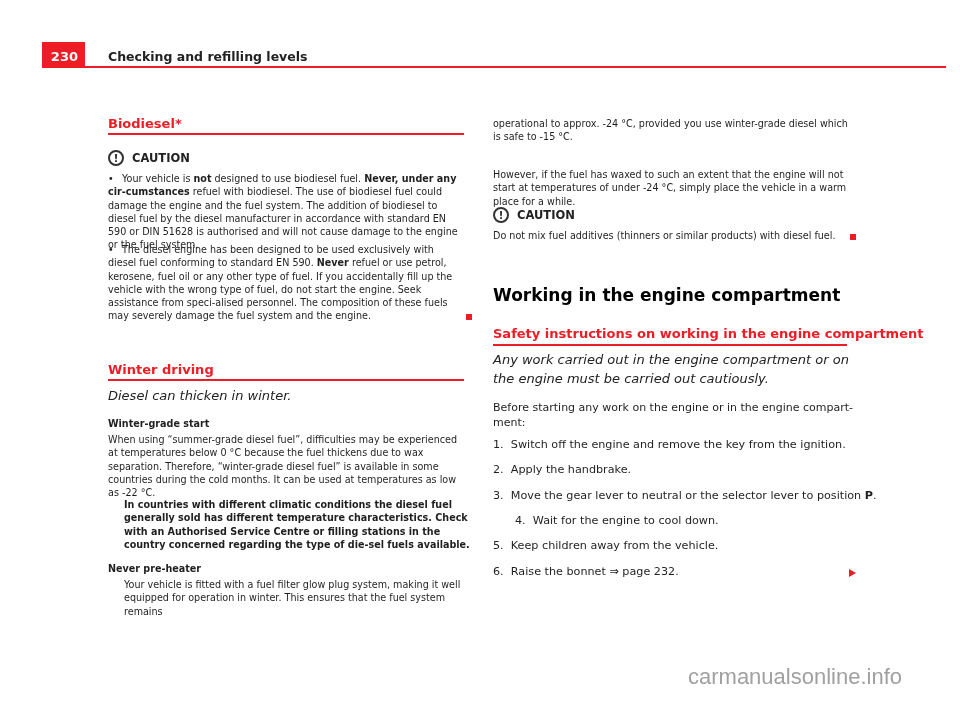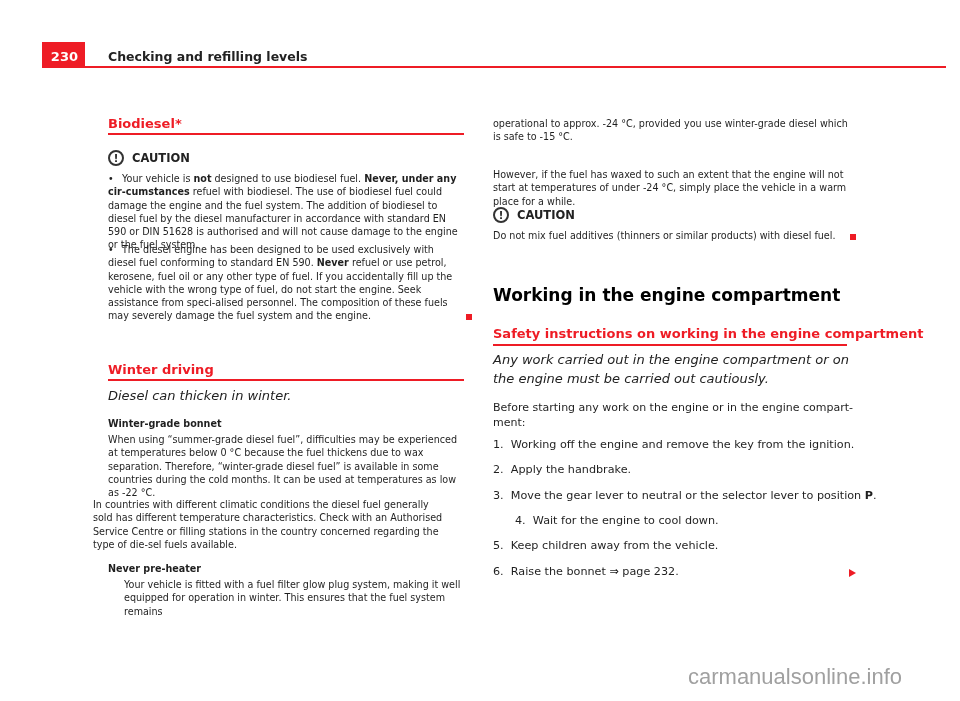--- a/index.html
+++ b/index.html
@@ -48,23 +48,23 @@
 <div class="para" style="left:108px;top:243px;width:356px;">
   <span class="bullet">•</span><span>The diesel engine has been designed to be used exclusively with diesel fuel conforming to standard EN 590. </span><b>Never</b><span> refuel or use petrol, kerosene, fuel oil or any other type of fuel. If you accidentally fill up the vehicle with the wrong type of fuel, do not start the engine. Seek assistance from speci-alised personnel. The composition of these fuels may severely damage the fuel system and the engine.</span>
 </div>
 <div class="end-sq" style="left:466px;top:314px;"></div>
 
 <div class="sec-h" style="left:108px;top:362px;">Winter driving</div>
 <div class="sec-rule" style="left:108px;top:379px;width:356px;"></div>
 
 <div class="italic-lead" style="left:108px;top:386px;width:356px;">Diesel can thicken in winter.</div>
 
-<div class="subhead" style="left:108px;top:418px;">Winter-grade bonnet</div>
+<div class="subhead" style="left:108px;top:418px;">Winter-grade start</div>
 <div class="para" style="left:108px;top:433px;width:356px;">When using “summer-grade diesel fuel”, difficulties may be experienced at temperatures below 0 °C because the fuel thickens due to wax separation. Therefore, “winter-grade diesel fuel” is available in some countries during the cold months. It can be used at temperatures as low as -22 °C.</div>
-<div class="para" style="left:93px;top:498px;width:356px;">In countries with different climatic conditions the diesel fuel generally sold has different temperature characteristics. Check with an Authorised Service Centre or filling stations in the country concerned regarding the type of die-sel fuels available.</div>
+<div class="para" style="left:124px;top:498px;width:356px;font-weight:bold;">In countries with different climatic conditions the diesel fuel generally sold has different temperature characteristics. Check with an Authorised Service Centre or filling stations in the country concerned regarding the type of die-sel fuels available.</div>
 <div class="subhead" style="left:108px;top:563px;">Never pre-heater</div>
 <div class="para" style="left:108px;top:578px;width:356px;margin-left:16px;">Your vehicle is fitted with a fuel filter glow plug system, making it well equipped for operation in winter. This ensures that the fuel system remains</div>
 
 <div class="para" style="left:493px;top:117px;width:362px;">operational to approx. -24 °C, provided you use winter-grade diesel which is safe to -15 °C.</div>
 <div class="para" style="left:493px;top:168px;width:362px;">However, if the fuel has waxed to such an extent that the engine will not start at temperatures of under -24 °C, simply place the vehicle in a warm place for a while.</div>
 
 <div class="caution-row" style="left:493px;top:207px;">
   <div class="caution-icon">!</div>
   <span class="caution-label">CAUTION</span>
 </div>
@@ -73,21 +73,21 @@
 
 <div class="big-h" style="left:493px;top:285px;">Working in the engine compartment</div>
 <div class="sec-h" style="left:493px;top:326px;">Safety instructions on working in the engine compartment</div>
 <div class="sec-rule" style="left:493px;top:344px;width:354px;"></div>
 
 <div class="italic-lead" style="left:493px;top:350px;width:362px;">Any work carried out in the engine compartment or on the engine must be carried out cautiously.</div>
 
 <div class="para" style="left:493px;top:400px;width:362px;font-size:11px;line-height:15px;">Before starting any work on the engine or in the engine compart-ment:</div>
 
 <div class="step" style="left:493px;top:438px;">
-  <span>1.</span>&nbsp; <span>Working off the engine and remove the key from the ignition.</span>
+  <span>1.</span>&nbsp; <span>Switch off the engine and remove the key from the ignition.</span>
 </div>
 <div class="step" style="left:493px;top:463px;">
   <span>2.</span>&nbsp; <span>Apply the handbrake.</span>
 </div>
 <div class="step" style="left:493px;top:489px;">
   <span>3.</span>&nbsp; <span>Move the gear lever to neutral or the selector lever to position </span><b>P</b><span>.</span>
 </div>
 <div class="step" style="left:493px;top:514px;margin-left:22px;">
   <span>4.</span>&nbsp; <span>Wait for the engine to cool down.</span>
 </div>

